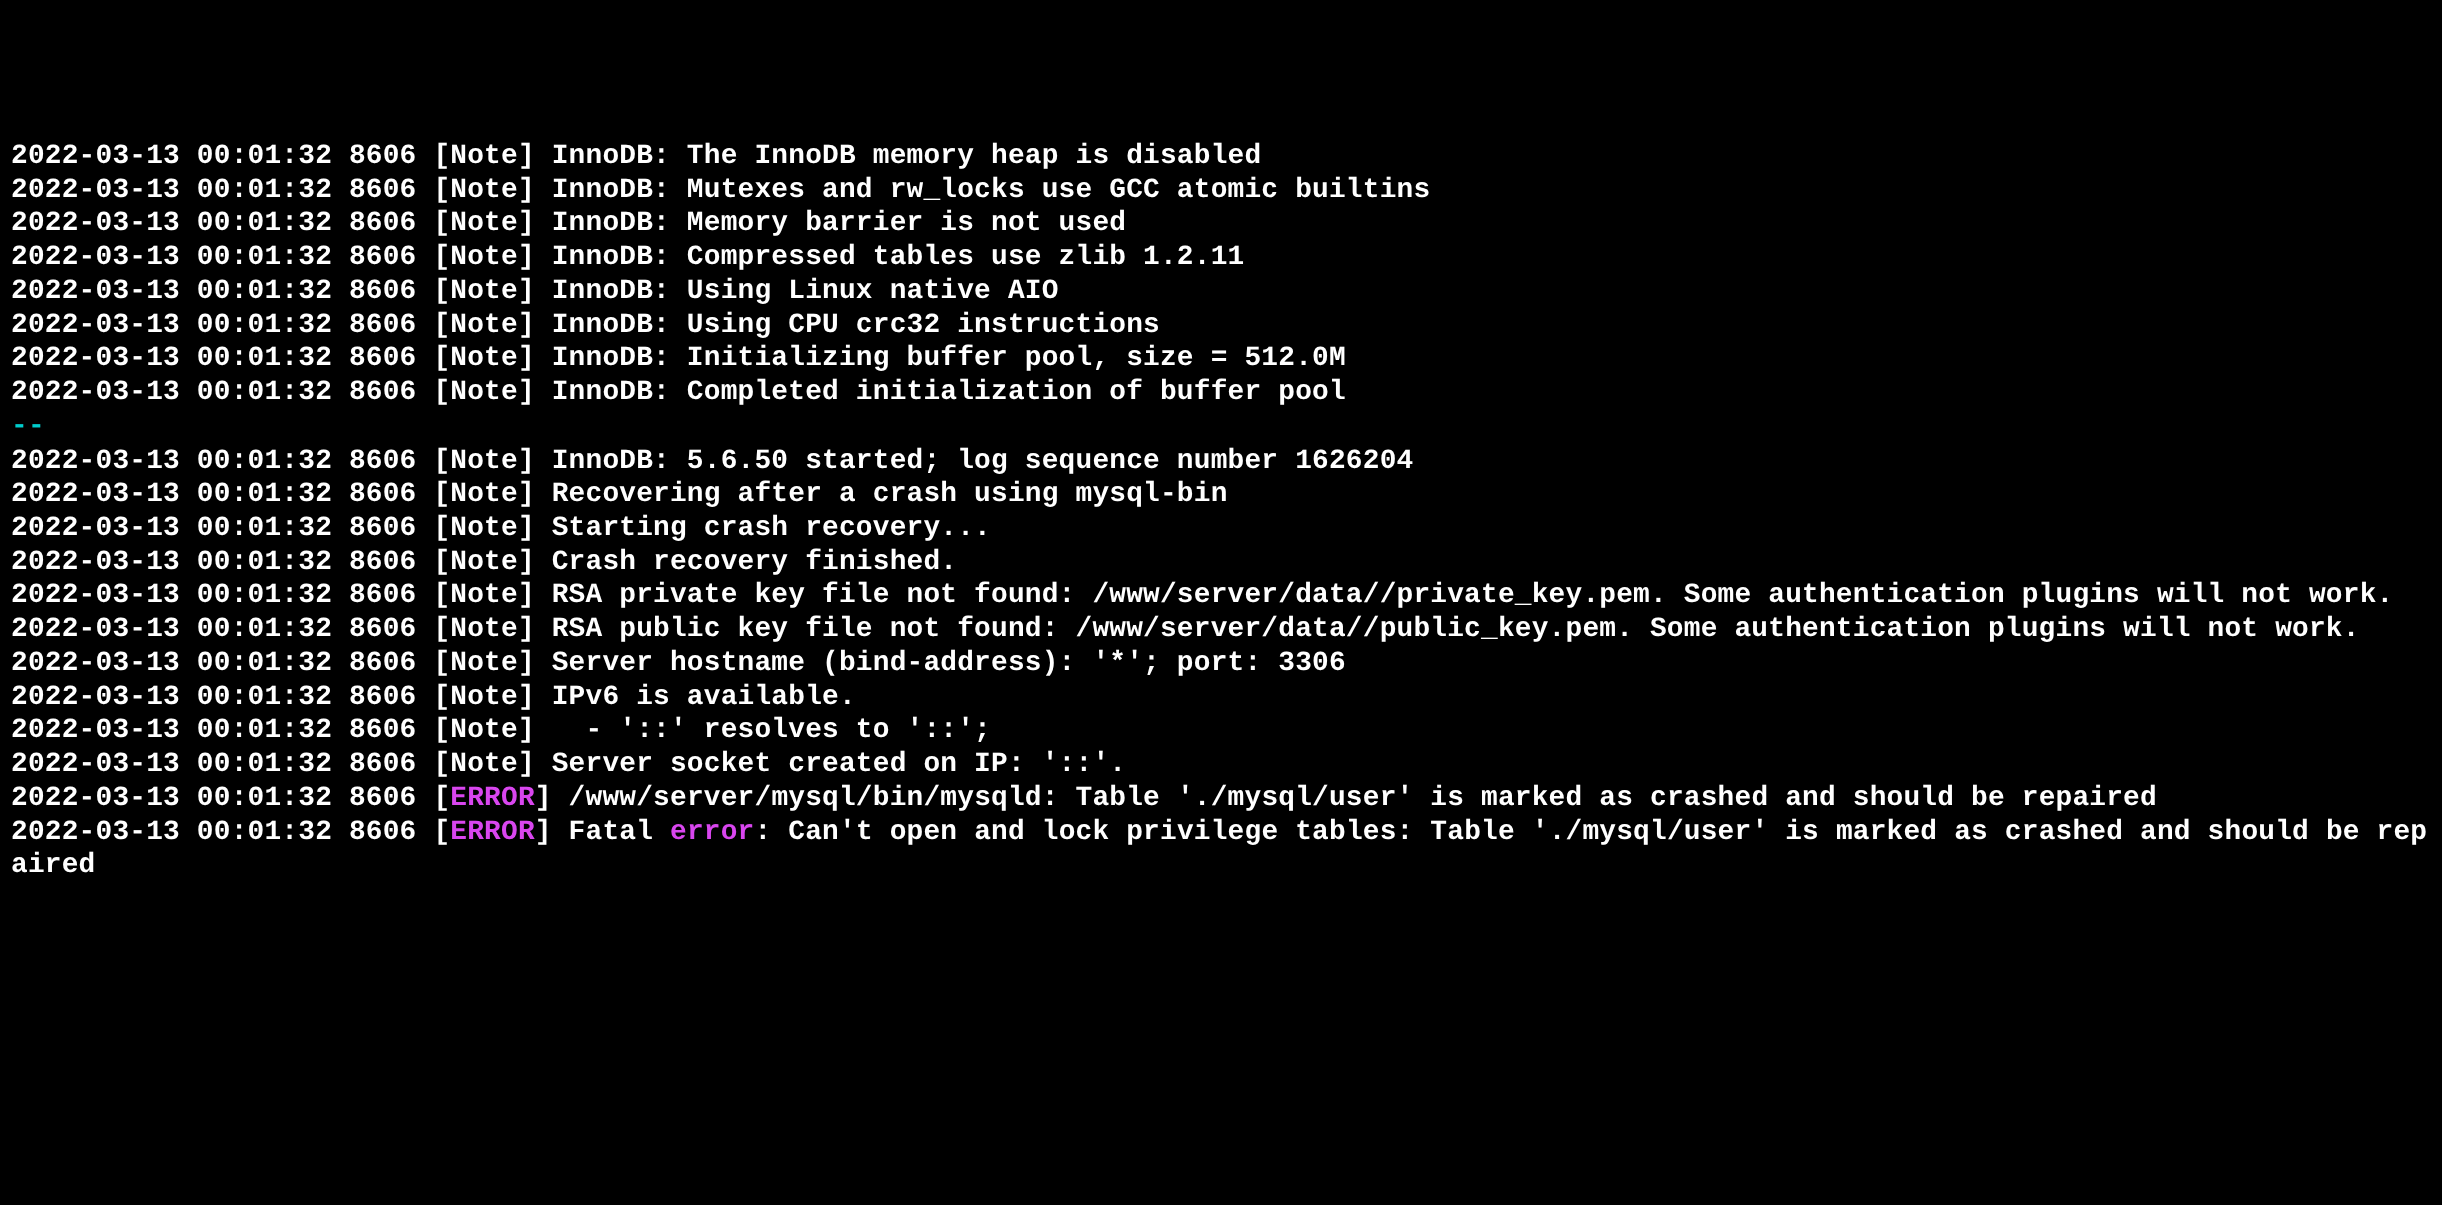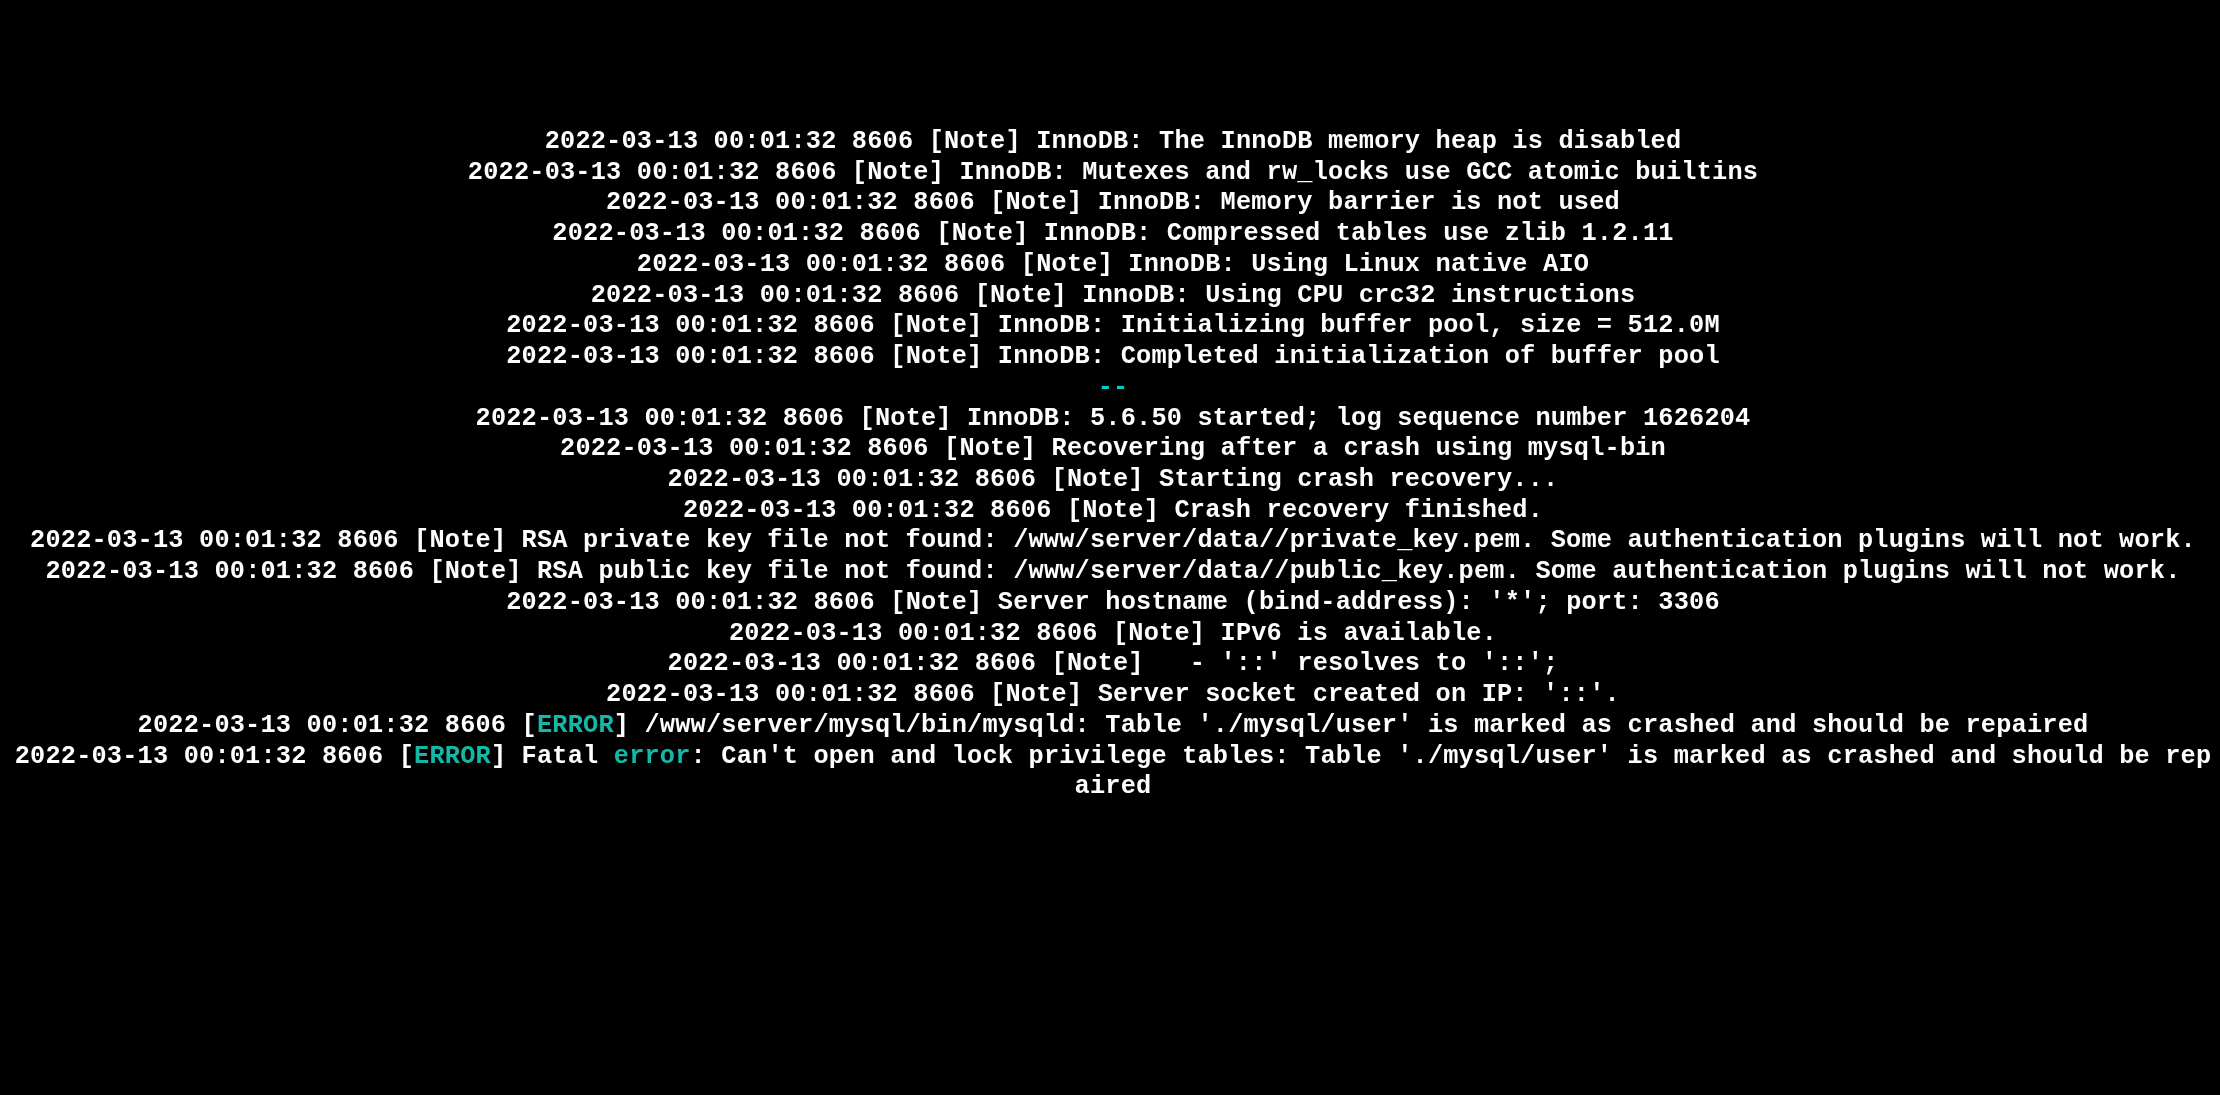--- a/index.html
+++ b/index.html
@@ -13,29 +13,28 @@
       font-family: 'Menlo', 'Monaco', 'Courier New', monospace;
       font-size: 25.3px;
       line-height: 1.215;
       padding: 4px 4px 4px 10px;
       font-weight: bold;
       white-space: pre-wrap;
       word-break: break-all;
       letter-spacing: 0.18px;
     }
     .error {
-      color: #14b8a6;
+      color: #d946ef;
       font-weight: bold;
     }
     .cyan {
       color: #00cccc;
     }
     .line {
       display: block;
-      text-align: center;
     }
   </style>
 </head>
 <body>
 
 
 
 <div id="log-container"><span class="line">2022-03-13 00:01:32 8606 [Note] InnoDB: The InnoDB memory heap is disabled</span><span class="line">2022-03-13 00:01:32 8606 [Note] InnoDB: Mutexes and rw_locks use GCC atomic builtins</span><span class="line">2022-03-13 00:01:32 8606 [Note] InnoDB: Memory barrier is not used</span><span class="line">2022-03-13 00:01:32 8606 [Note] InnoDB: Compressed tables use zlib 1.2.11</span><span class="line">2022-03-13 00:01:32 8606 [Note] InnoDB: Using Linux native AIO</span><span class="line">2022-03-13 00:01:32 8606 [Note] InnoDB: Using CPU crc32 instructions</span><span class="line">2022-03-13 00:01:32 8606 [Note] InnoDB: Initializing buffer pool, size = 512.0M</span><span class="line">2022-03-13 00:01:32 8606 [Note] InnoDB: Completed initialization of buffer pool</span><span class="line"><span class="cyan">--</span></span><span class="line">2022-03-13 00:01:32 8606 [Note] InnoDB: 5.6.50 started; log sequence number 1626204</span><span class="line">2022-03-13 00:01:32 8606 [Note] Recovering after a crash using mysql-bin</span><span class="line">2022-03-13 00:01:32 8606 [Note] Starting crash recovery...</span><span class="line">2022-03-13 00:01:32 8606 [Note] Crash recovery finished.</span><span class="line">2022-03-13 00:01:32 8606 [Note] RSA private key file not found: /www/server/data//private_key.pem. Some authentication plugins will not work.</span><span class="line">2022-03-13 00:01:32 8606 [Note] RSA public key file not found: /www/server/data//public_key.pem. Some authentication plugins will not work.</span><span class="line">2022-03-13 00:01:32 8606 [Note] Server hostname (bind-address): '*'; port: 3306</span><span class="line">2022-03-13 00:01:32 8606 [Note] IPv6 is available.</span><span class="line">2022-03-13 00:01:32 8606 [Note]   - '::' resolves to '::';</span><span class="line">2022-03-13 00:01:32 8606 [Note] Server socket created on IP: '::'.</span><span class="line"><span>2022-03-13 00:01:32 8606 [</span><span class="error">ERROR</span><span>] /www/server/mysql/bin/mysqld: Table './mysql/user' is marked as crashed and should be repaired</span></span><span class="line"><span>2022-03-13 00:01:32 8606 [</span><span class="error">ERROR</span><span>] Fatal </span><span class="error">error</span><span>: Can't open and lock privilege tables: Table './mysql/user' is marked as crashed and should be repaired</span></span></div>
 
 

